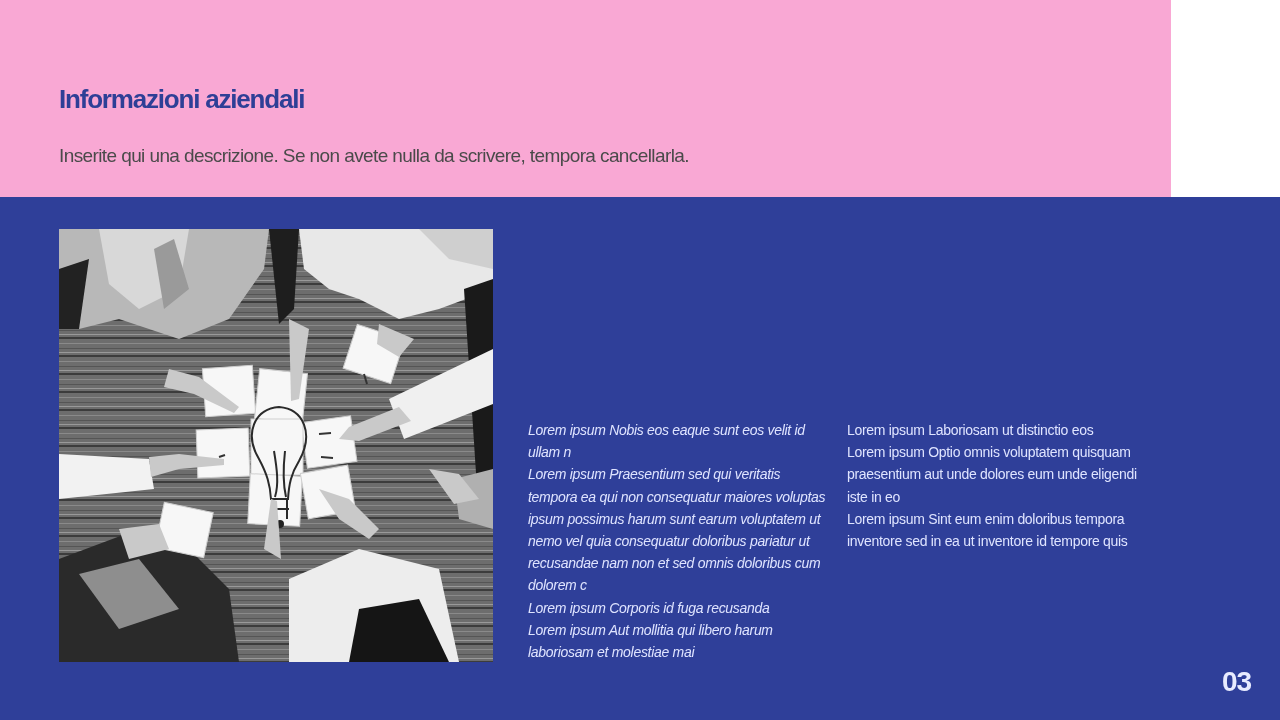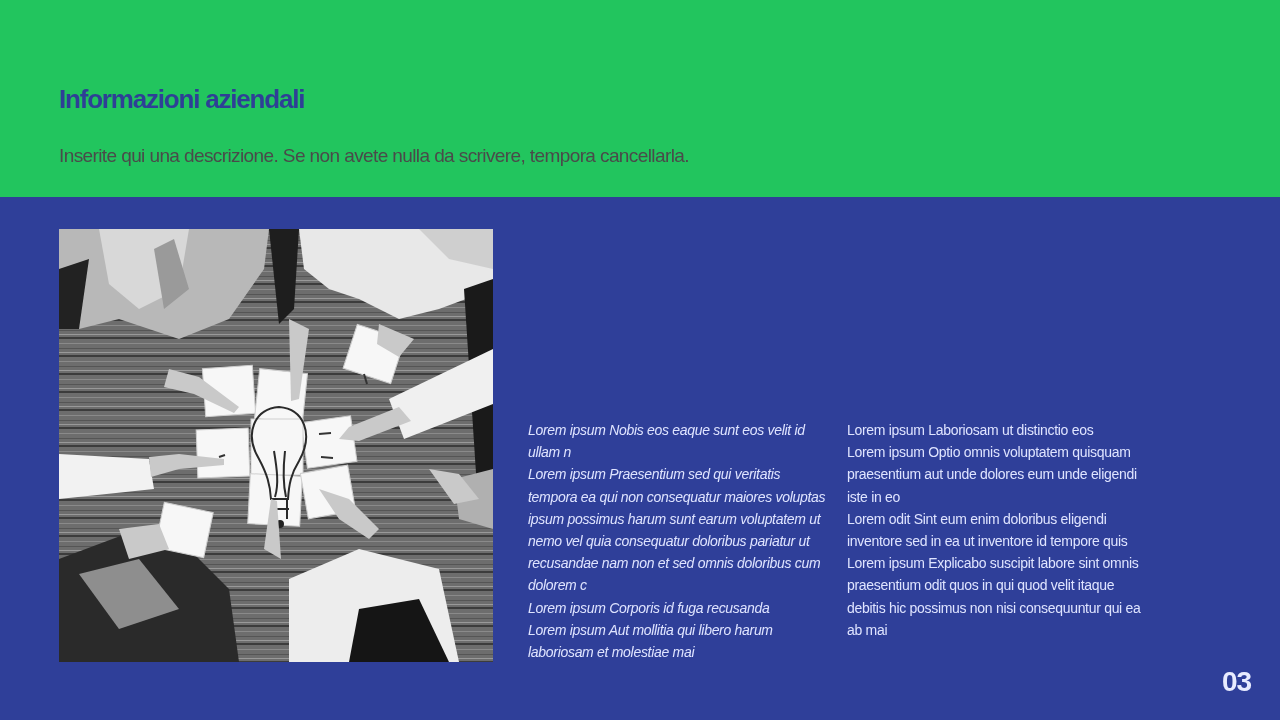--- a/index.html
+++ b/index.html
@@ -1,17 +1,17 @@
 <!DOCTYPE html>
 <html><head>
   <meta charset="utf-8">
   <style>
     html, body { margin:0; padding:0; }
     body { width:1280px; height:720px; position:relative; overflow:hidden; background:#ffffff; font-family:"Liberation Sans", sans-serif; }
-    .header { position:absolute; left:0; top:0; width:1280px; height:197px; background:#22c55e; }
+    .header { position:absolute; left:0; top:0; width:1171px; height:197px; background:#f9a8d4; }
     .title { position:absolute; left:59px; top:84px; font-size:26px; font-weight:bold; letter-spacing:-1.2px; color:#2e3f96; margin:0; white-space:nowrap; }
     .subtitle { position:absolute; left:59px; top:145px; font-size:19px; letter-spacing:-0.6px; color:#4a4a4a; margin:0; white-space:nowrap; }
     .band { position:absolute; left:0; top:197px; width:1280px; height:523px; background:#2f3f99; }
     .photo { position:absolute; left:59px; top:229px; width:434px; height:433px; overflow:hidden; background:#6a6a6a; }
     .photo svg { display:block; }
     .col { position:absolute; top:419px; width:300px; color:#dfe4ff; font-size:14px; line-height:22.2px; letter-spacing:-0.3px; }
     .col p { margin:0; }
     .col1 { left:528px;font-style:italic; }
     .col2 { left:847px; }
     .page-num { position:absolute; left:1222px; top:666px; font-size:28px; font-weight:700; color:#e8ebff; letter-spacing:-1px; }
@@ -106,17 +106,16 @@
 <div class="col col1">
   <p>Lorem ipsum Nobis eos eaque sunt eos velit id ullam n</p>
   <p>Lorem ipsum Praesentium sed qui veritatis tempora ea qui non consequatur maiores voluptas ipsum possimus harum sunt earum voluptatem ut nemo vel quia consequatur doloribus pariatur ut recusandae nam non et sed omnis doloribus cum dolorem c</p>
   <p>Lorem ipsum Corporis id fuga recusanda</p>
   <p>Lorem ipsum Aut mollitia qui libero harum laboriosam et molestiae mai</p>
 </div>
 
 <div class="col col2">
   <p>Lorem ipsum Laboriosam ut distinctio eos</p>
   <p>Lorem ipsum Optio omnis voluptatem quisquam praesentium aut unde dolores eum unde eligendi iste in eo</p>
-  <p>Lorem odit Sint eum enim doloribus eligendi inventore sed in ea ut inventore id tempore quis</p>
-  <p>Lorem ipsum Explicabo suscipit labore sint omnis praesentium odit quos in qui quod velit itaque debitis hic possimus non nisi consequuntur qui ea ab mai</p>
+  <p>Lorem ipsum Sint eum enim doloribus tempora inventore sed in ea ut inventore id tempore quis</p>
 </div>
 
 <div class="page-num">03</div>
 
 </body></html>

